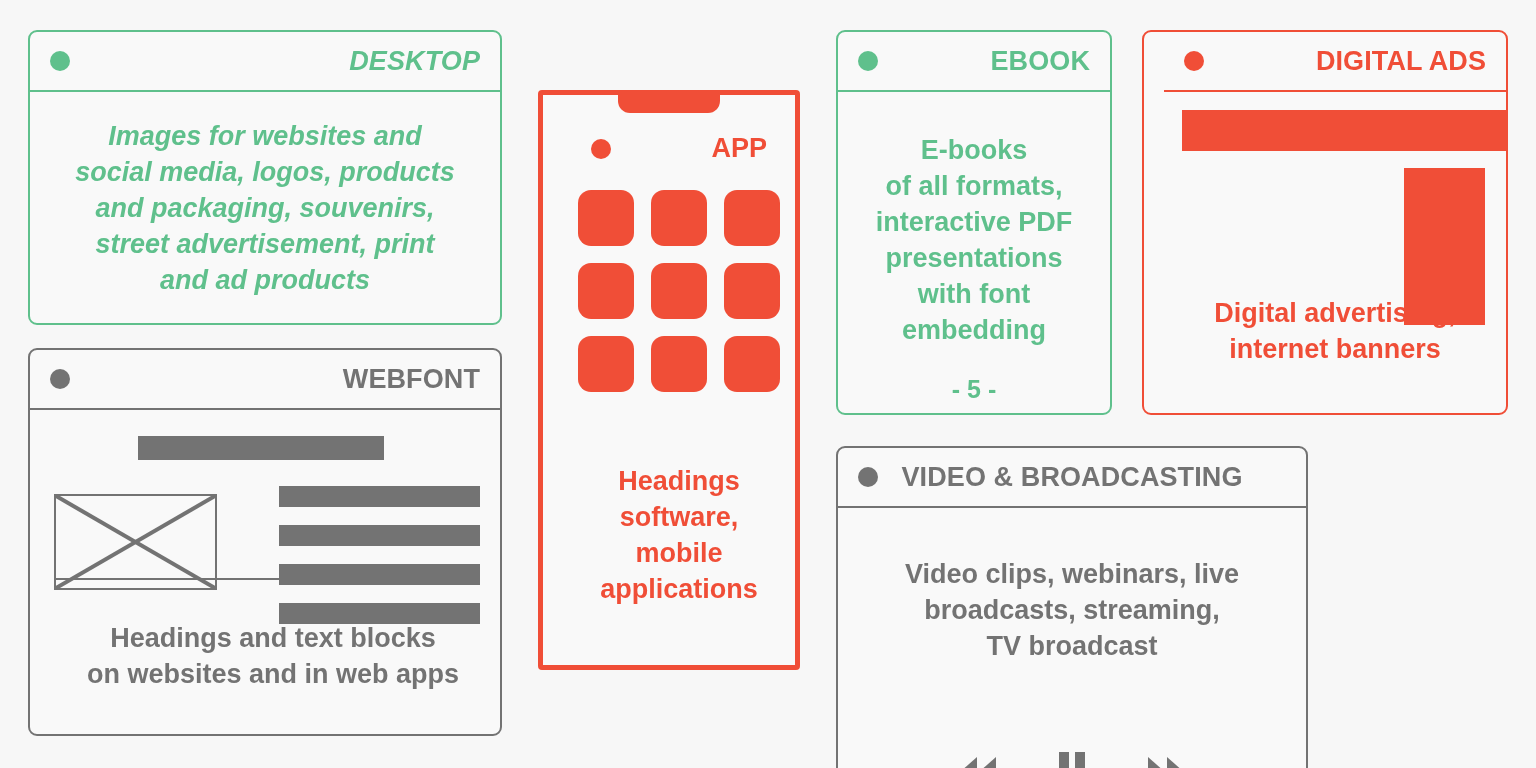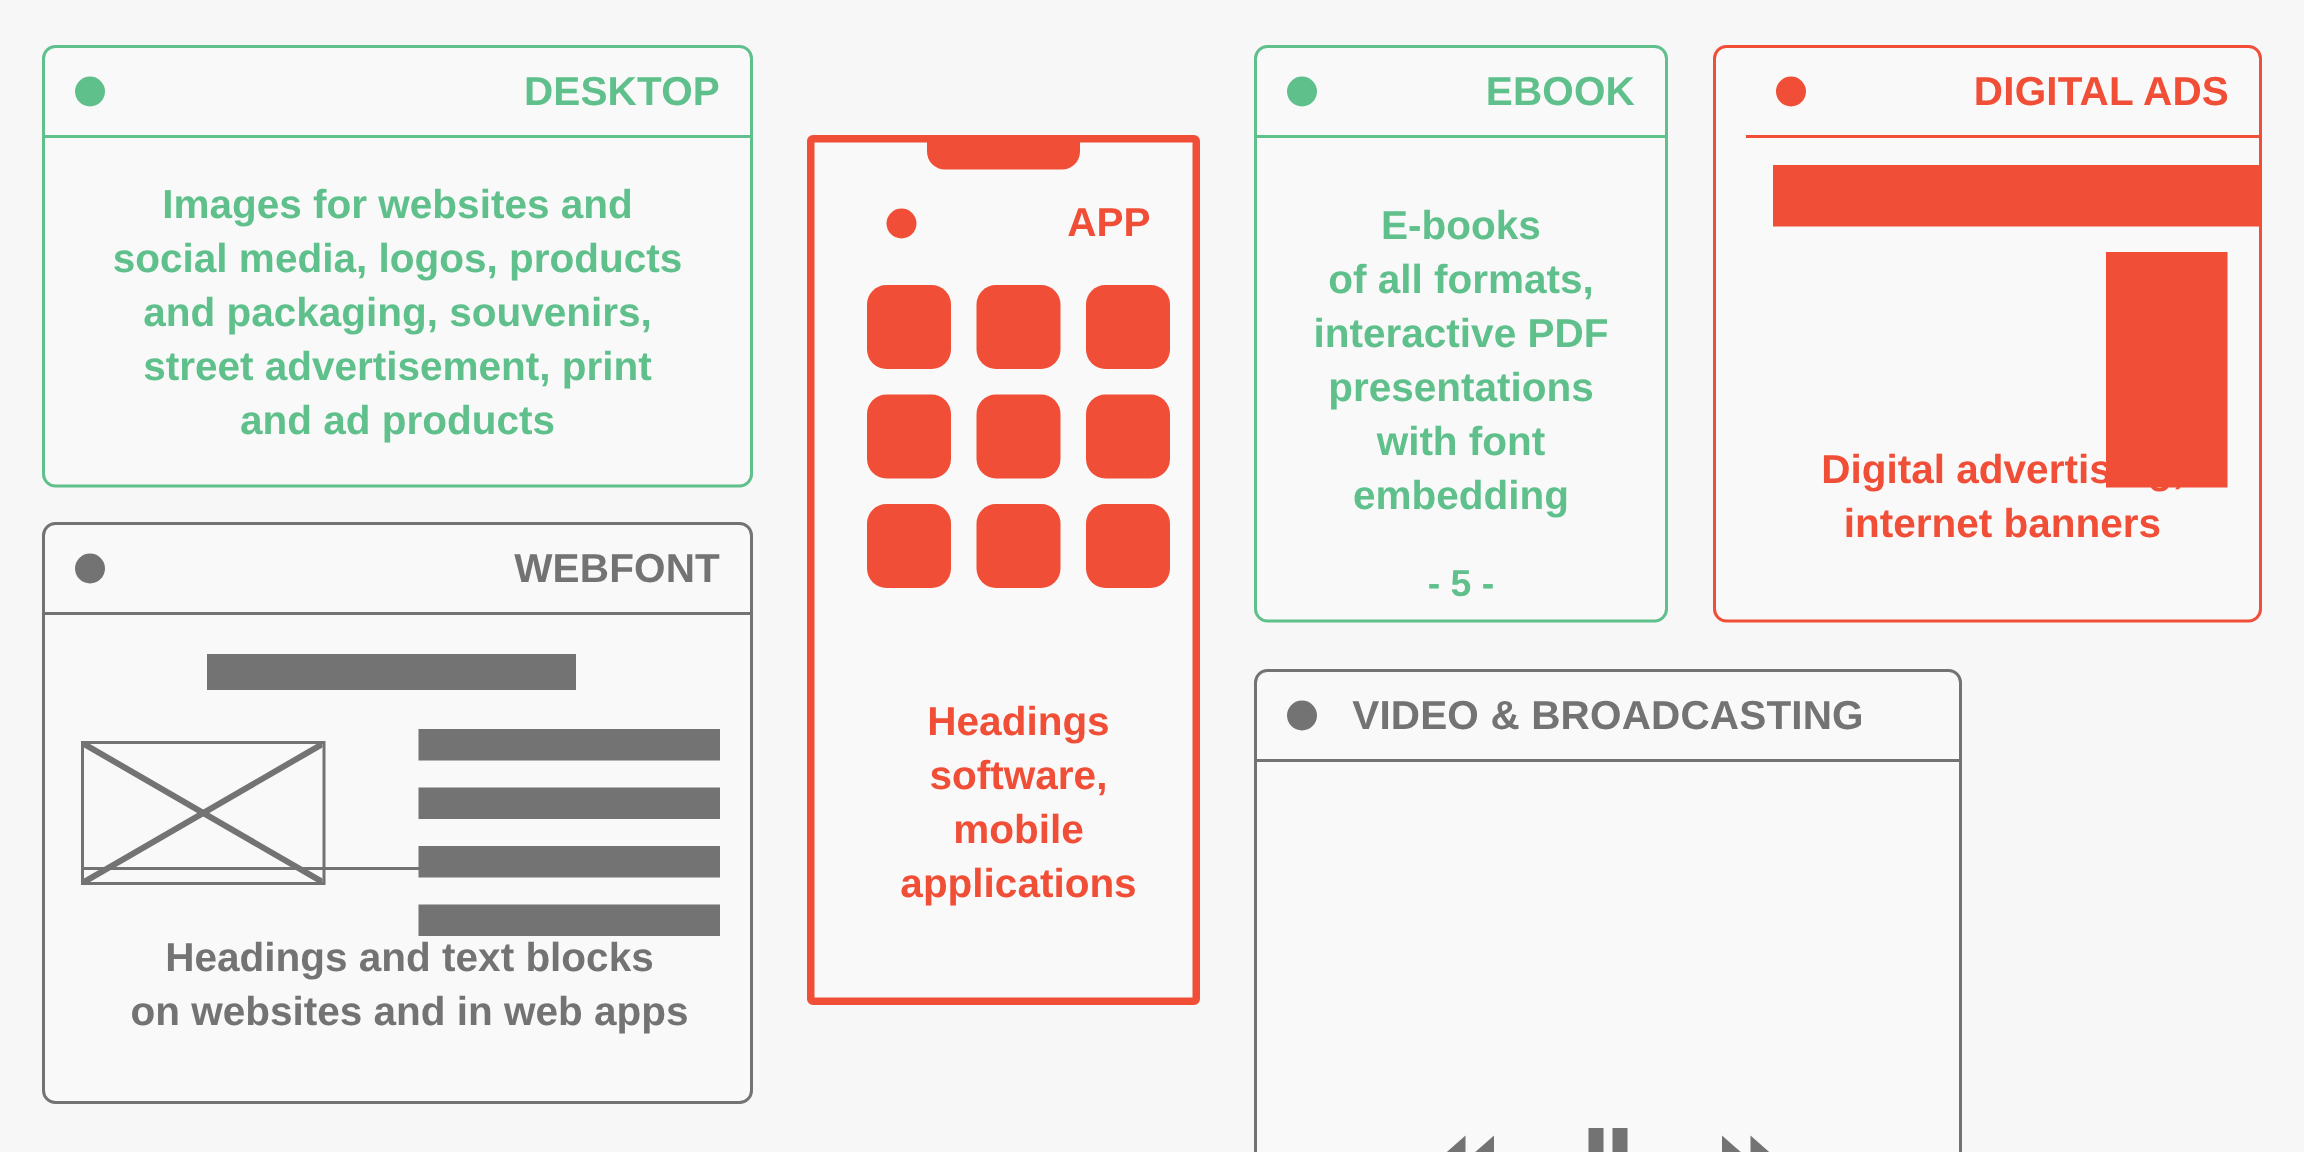--- a/index.html
+++ b/index.html
@@ -76,21 +76,21 @@
   }
 
   
   .c-green { color: #5fc08c; }
   .c-blue  { color: #737373; }
   .c-red   { color: #f04e37; padding-left: 20px; }
 
   
   #card-desktop {
     left: 28px; top: 30px;
-    width: 474px; height: 295px;
+    width: 474px; height: 295px; font-style: italic;
   }
   #card-desktop .card-header { height: 58px; }
   #card-desktop .card-body {
     justify-content: center;
     padding: 0 18px 6px;
   }
 
   
   #card-webfont {
     left: 28px; top: 348px;
@@ -364,20 +364,23 @@
       </div>
     </div>
   </section>
 
   <section class="card c-blue" id="card-video">
     <div class="card-header">
       <span class="dot"></span>
       <span class="card-title centered">VIDEO &amp; BROADCASTING</span>
     </div>
     <div class="card-body">
+      <p class="blurb">Video clips, webinars, live
+broadcasts, streaming,
+TV broadcast</p>
       <div class="media-controls">
         <span class="media-btn">
           <svg width="46" height="34" viewBox="0 0 46 34">
             <polygon points="23,2 23,32 6,17"></polygon>
             <polygon points="42,2 42,32 25,17"></polygon>
           </svg>
         </span>
         <span class="media-btn">
           <svg width="32" height="40" viewBox="0 0 32 40">
             <rect x="3" y="0" width="10" height="40"></rect>

